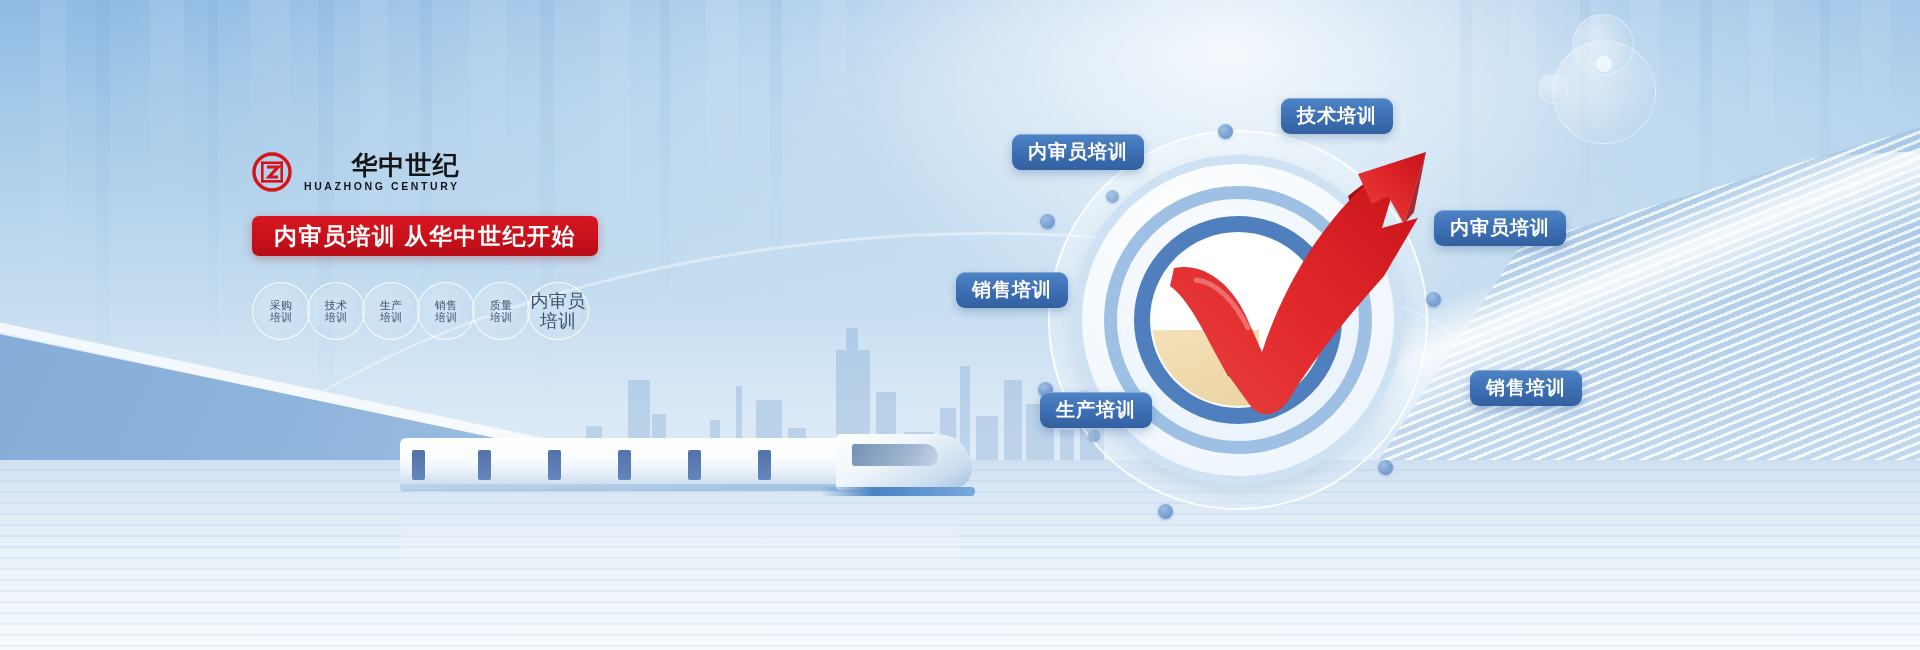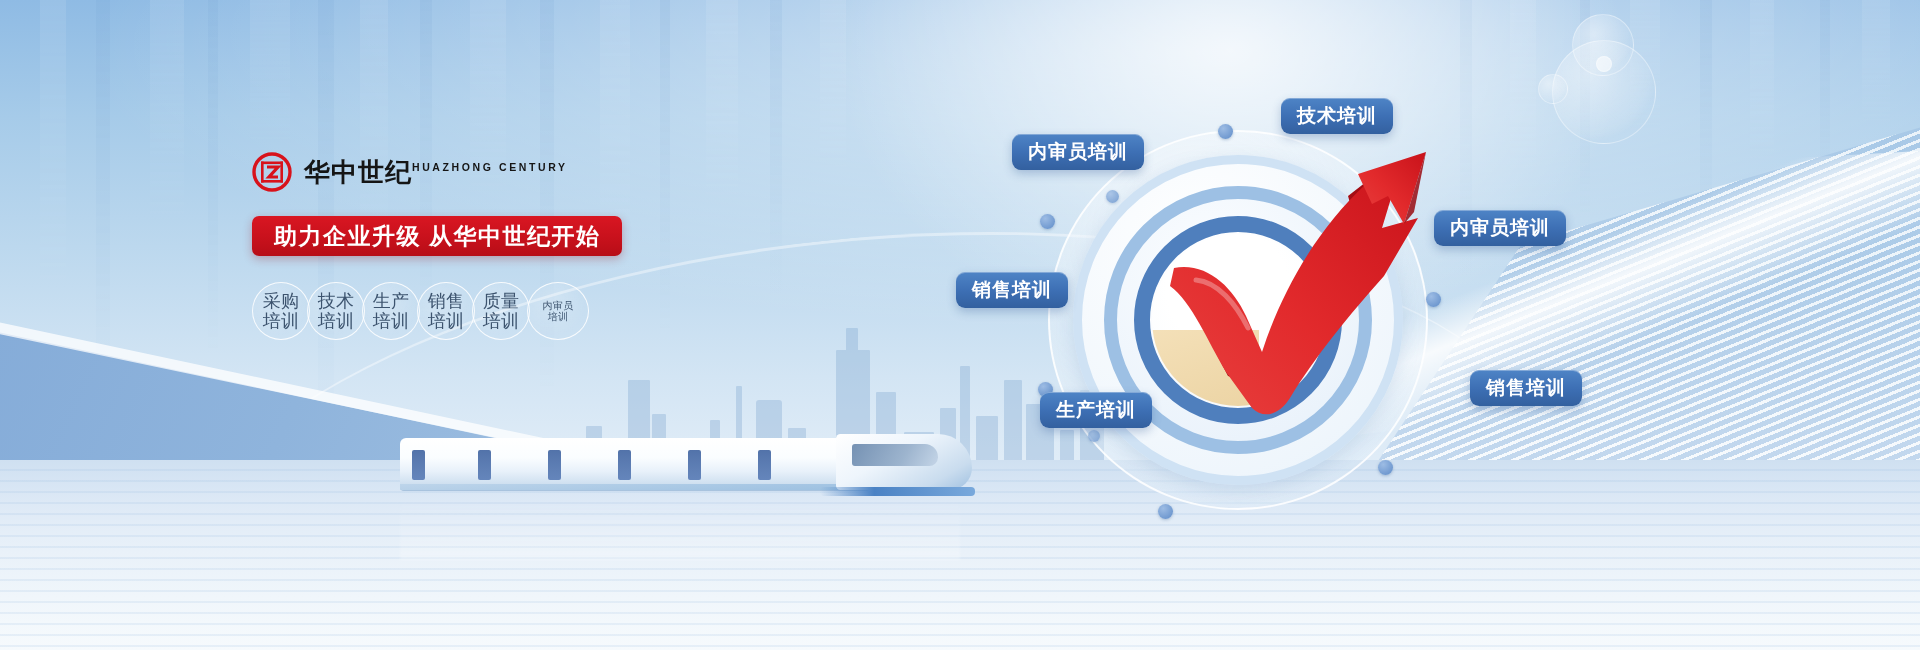--- a/index.html
+++ b/index.html
@@ -89,21 +89,21 @@
   .train-refl{
     position:absolute;left:0;top:90px;width:560px;height:60px;transform:scaleY(-1);
     background:linear-gradient(180deg,rgba(255,255,255,.55),rgba(255,255,255,0));
     filter:blur(1px);opacity:.45;
   }
 
   
   .content{position:absolute;left:252px;top:150px;width:640px;}
   .logo-row{display:flex;align-items:center;gap:12px;height:44px;}
   .logo-mark{position:relative;width:40px;height:40px;flex:0 0 40px;}
-  .logo-text{display:flex;flex-direction:row;justify-content:center;}
+  .logo-text{display:flex;flex-direction:column;justify-content:center;align-items:flex-end;}
   .logo-cn{font-size:26px;font-weight:bold;color:#151515;letter-spacing:1px;line-height:1;}
   .logo-en{font-size:10.5px;font-weight:bold;color:#151515;letter-spacing:2.6px;line-height:1;margin-top:3px;}
 
   .headline{margin-top:22px;display:flex;align-items:center;gap:18px;
     font-size:46px;font-weight:bold;color:#ffffff;letter-spacing:2px;line-height:1.05;
     text-shadow:0 2px 8px rgba(60,110,165,.35);white-space:nowrap;}
   .headline .divider{display:inline-block;width:2px;height:40px;background:rgba(255,255,255,.85);}
 
   .redpill{
     margin-top:22px;display:inline-flex;align-items:center;justify-content:center;
@@ -111,25 +111,25 @@
     background:linear-gradient(180deg,#d91622 0%,#c8111c 55%,#b70d17 100%);
     color:#fff;font-size:23px;font-weight:bold;letter-spacing:1.5px;white-space:nowrap;
     box-shadow:0 3px 10px rgba(150,20,30,.30);
   }
 
   .circles{margin-top:26px;display:flex;gap:0px;}
   .circ{
     width:58px;height:58px;border-radius:50%;
     border:1.4px solid rgba(255,255,255,.88);
     display:flex;flex-direction:column;align-items:center;justify-content:center;
-    color:#3c536e;font-size:18px;line-height:1.12;letter-spacing:.3px;
+    color:#3c536e;font-size:11px;line-height:1.12;letter-spacing:.3px;
     margin-right:-3px;flex:0 0 58px;text-align:center;
     background:radial-gradient(circle at 38% 30%,rgba(255,255,255,.22),rgba(255,255,255,0) 70%);
   }
-  .circ.wide{width:62px;flex:0 0 62px;font-size:10px;}
+  .circ.wide{width:62px;flex:0 0 62px;font-size:18px;}
 
   
   .target{position:absolute;left:1048px;top:130px;width:380px;height:380px;}
   .ring{position:absolute;border-radius:50%;left:50%;top:50%;transform:translate(-50%,-50%);}
   .r1{width:380px;height:380px;border:2px solid rgba(255,255,255,.85);
       background:radial-gradient(circle at 40% 28%,rgba(255,255,255,.55),rgba(214,232,247,.30));}
   .r2{width:330px;height:330px;border:9px solid #cfe2f4;
       background:radial-gradient(circle at 38% 26%,#ffffff,#eaf3fb);
       box-shadow:0 6px 18px rgba(90,135,185,.18);}
   .r3{width:268px;height:268px;border:13px solid #9dc0e4;
@@ -267,21 +267,21 @@
           <path d="M15 15 H26 L17 25 H26" fill="none" stroke="#d8121b" stroke-width="3.2" stroke-linejoin="miter"></path>
         </svg>
       </div>
       <div class="logo-text">
         <span class="logo-cn">华中世纪</span>
         <span class="logo-en">HUAZHONG CENTURY</span>
       </div>
     </div>
 
 
-    <div class="redpill">助力企业升级  从华中世纪开始</div>
+    <div class="redpill">内审员培训  从华中世纪开始</div>
 
     <div class="circles">
       <div class="circ">
         <span>采购</span>
         <span>培训</span>
       </div>
       <div class="circ">
         <span>技术</span>
         <span>培训</span>
       </div>

